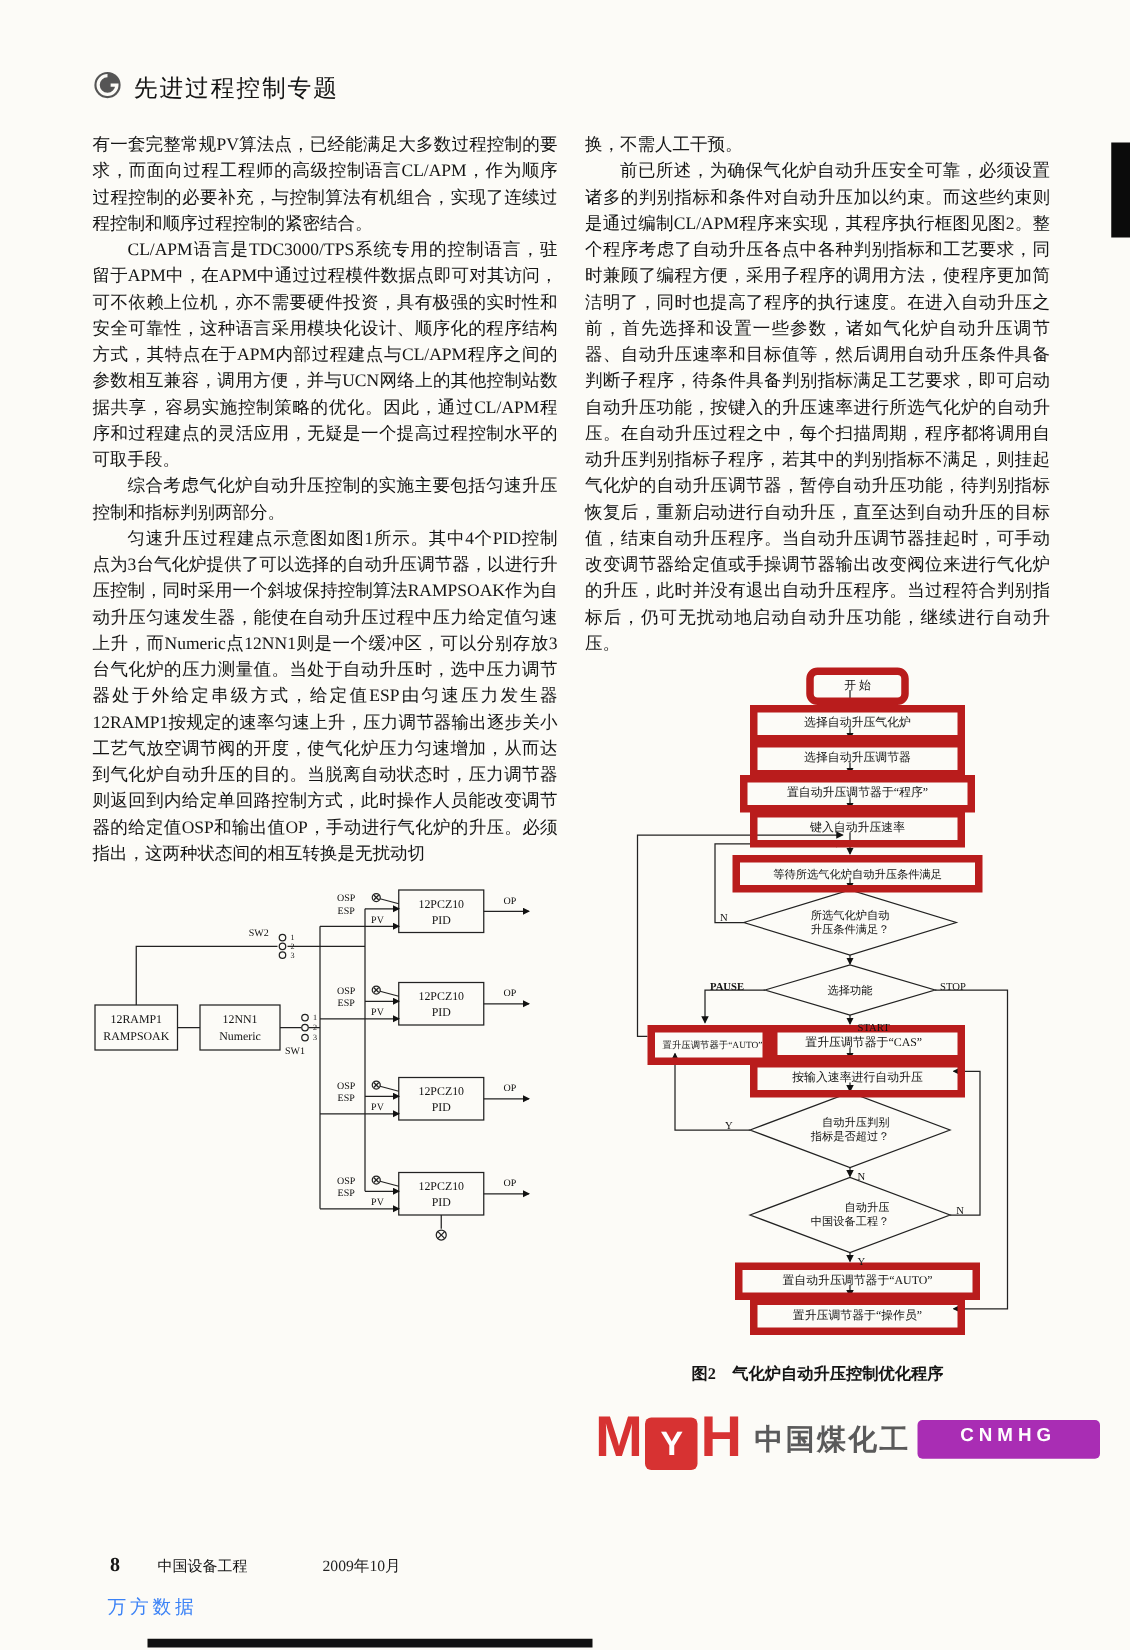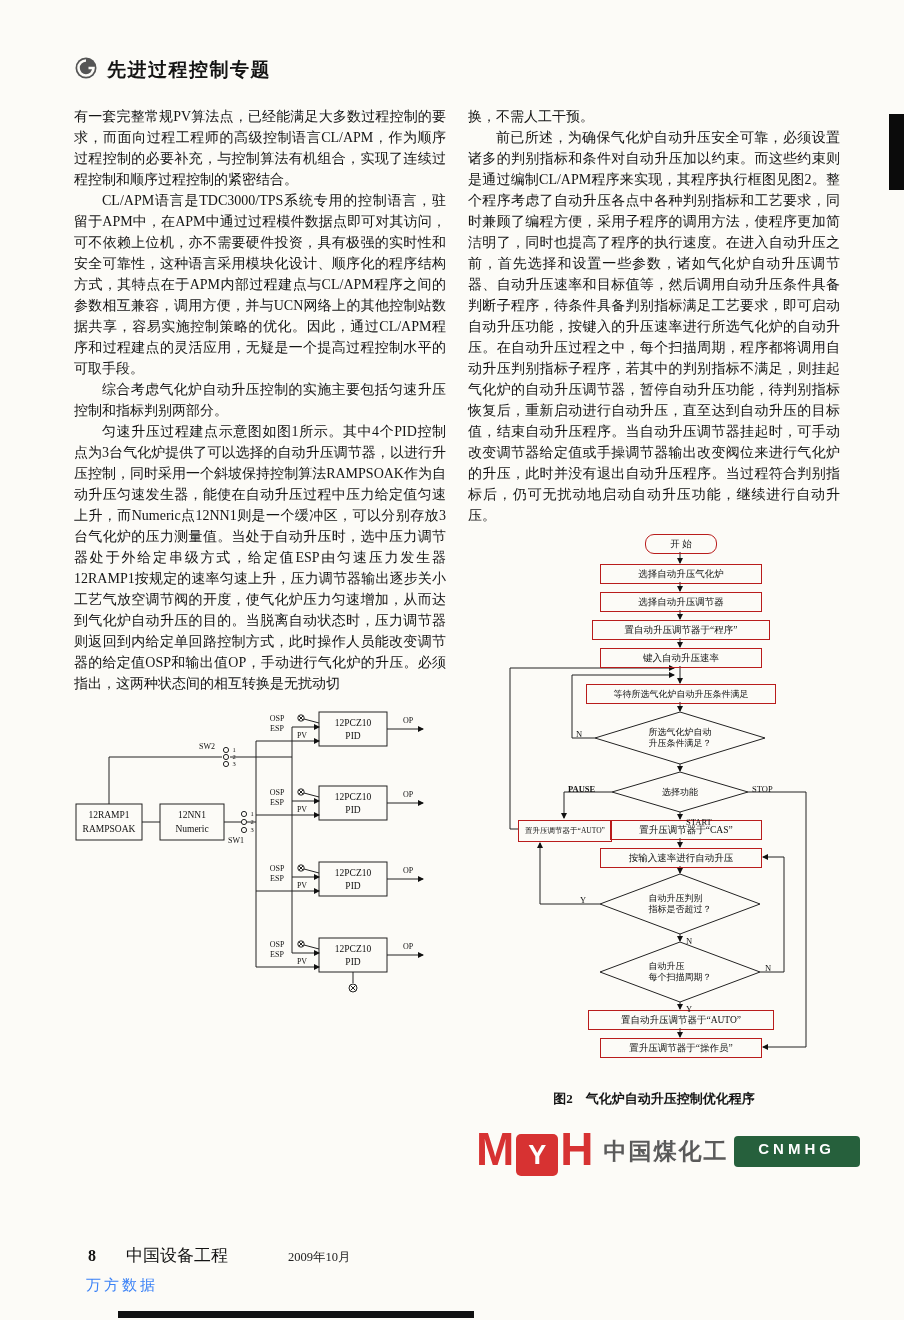--- a/index.html
+++ b/index.html
@@ -1,60 +1,60 @@
 <!DOCTYPE html>
 <html><head>
 <meta charset="utf-8">
 <style>
   html,body{margin:0;padding:0;background:#e9e7e2;}
   .page{position:relative;width:904px;height:1320px;background:#fcfbf7;overflow:hidden;
         font-family:"Liberation Serif","DejaVu Serif",serif;color:#141414;}
   
   .header{position:absolute;left:74px;top:56px;display:flex;align-items:center;gap:9px;}
-  .header-title{font-size:19px;font-weight:bold;letter-spacing:1.5px;}
+  .header-title{font-size:19px;font-weight:normal;letter-spacing:1.5px;}
   
   .col{position:absolute;top:106px;width:372px;font-size:14px;line-height:21px;
        text-align:justify;}
   .col-left{left:74px;}
   .col-right{left:468px;}
   .col p{margin:0;text-indent:2em;}
   .col p.noindent{text-indent:0;}
   .col p.subhead{font-weight:bold;}
   
   .fig1{margin-top:6px;}
   .fig1 svg text{font-family:"Liberation Serif","DejaVu Serif",serif;font-size:9.5px;fill:#111;text-anchor:middle;}
   .fig1 svg text.small{font-size:8px;}
   .fig1 svg text.tiny{font-size:6.5px;}
   .fig1 svg rect, .fig1 svg line, .fig1 svg polyline, .fig1 svg circle{stroke:#222;fill:none;stroke-width:1;}
   .caption{text-align:center;font-weight:bold;font-size:13px;margin-top:8px;text-indent:0;}
   
   .flowchart{position:relative;width:372px;height:548px;margin-top:6px;}
   .flowchart svg{position:absolute;left:0;top:0;}
   .flowchart svg line, .flowchart svg polyline, .flowchart svg polygon{stroke:#222;fill:none;stroke-width:1;}
-  .fc-box{position:absolute;border:1px solid #b91c1c;font-size:9.5px;line-height:1.12;
+  .fc-box{position:absolute;border:6px solid #b91c1c;font-size:9.5px;line-height:1.12;
           display:flex;align-items:center;justify-content:center;text-align:center;color:#111;}
   .fc-terminal{border-radius:9px;}
   .fc-dtext{position:absolute;font-size:9px;line-height:1.2;display:flex;align-items:center;
-            justify-content:center;text-align:left;white-space:pre-line;color:#111;}
+            justify-content:center;text-align:right;white-space:pre-line;color:#111;}
   .fc-lbl{position:absolute;font-size:8.5px;color:#111;}
   
   .watermark{position:absolute;left:476px;top:1116px;display:flex;gap:10px;align-items:flex-start;opacity:.92;z-index:6;}
   .wm-icon{display:flex;align-items:center;}
   .wm-letter{font-size:46px;font-weight:bold;color:#d42222;line-height:66px;font-family:"Liberation Sans",sans-serif;}
   .wm-square{width:42px;height:42px;background:#d42222;border-radius:5px;display:flex;align-items:center;
              justify-content:center;margin:12px 2px 0 2px;}
   .wm-y{color:#fff;font-size:27px;font-weight:bold;font-family:"Liberation Sans",sans-serif;}
   .wm-right{display:flex;flex-direction:row;gap:5px;margin-top:20px;}
   .wm-name{font-size:23px;font-weight:bold;color:#4d4d4d;letter-spacing:2px;}
-  .wm-sub{background:#14532d;color:#fff;font-family:"Liberation Sans",sans-serif;font-weight:bold;
-          font-size:15px;letter-spacing:4px;padding:4px 0;width:126px;text-align:center;border-radius:4px;}
+  .wm-sub{background:#a21caf;color:#fff;font-family:"Liberation Sans",sans-serif;font-weight:bold;
+          font-size:15px;letter-spacing:4px;padding:4px 0;width:146px;text-align:center;border-radius:4px;}
   
   .footer{position:absolute;left:88px;top:1244px;display:flex;align-items:baseline;}
   .footer .pg{font-size:16px;font-weight:bold;}
-  .footer .journal{font-size:17px;margin-left:30px;}
+  .footer .journal{font-size:12px;margin-left:30px;}
   .footer .date{font-size:12.5px;margin-left:60px;color:#222;}
   .dbmark{position:absolute;left:86px;top:1276px;font-size:15px;color:#3b82f6;letter-spacing:3px;}
   
   .bar-right{position:absolute;right:0;top:114px;width:15px;height:76px;background:#0b0b0b;}
   .bar-bottom{position:absolute;left:118px;top:1311px;width:356px;height:7px;background:#101010;}
 </style>
 </head>
 <body>
 
 <div class="page">
@@ -229,21 +229,21 @@
       <div class="fc-box" style="left:118px;top:152px;width:188px;height:18px;font-size:9px;">等待所选气化炉自动升压条件满足</div>
       <div class="fc-dtext" style="left:142px;top:192px;width:140px;height:28px;">所选气化炉自动
 升压条件满足？</div>
       <div class="fc-dtext" style="left:172px;top:252px;width:80px;height:16px;">选择功能</div>
       <div class="fc-box" style="left:50px;top:288px;width:92px;height:20px;font-size:7.5px;white-space:nowrap;">置升压调节器于“AUTO”</div>
       <div class="fc-box" style="left:142px;top:288px;width:150px;height:18px;">置升压调节器于“CAS”</div>
       <div class="fc-box" style="left:132px;top:316px;width:160px;height:18px;">按输入速率进行自动升压</div>
       <div class="fc-dtext" style="left:152px;top:358px;width:120px;height:28px;">自动升压判别
 指标是否超过？</div>
       <div class="fc-dtext" style="left:152px;top:426px;width:120px;height:28px;">自动升压
-每个扫描周期？</div>
+中国设备工程？</div>
       <div class="fc-box" style="left:120px;top:478px;width:184px;height:18px;">置自动升压调节器于“AUTO”</div>
       <div class="fc-box" style="left:132px;top:506px;width:160px;height:18px;">置升压调节器于“操作员”</div>
 
       <div class="fc-lbl" style="left:108px;top:192px;">N</div>
       <div class="fc-lbl" style="left:100px;top:247px;font-weight:bold;">PAUSE</div>
       <div class="fc-lbl" style="left:284px;top:247px;">STOP</div>
       <div class="fc-lbl" style="left:218px;top:280px;">START</div>
       <div class="fc-lbl" style="left:112px;top:358px;">Y</div>
       <div class="fc-lbl" style="left:218px;top:399px;">N</div>
       <div class="fc-lbl" style="left:297px;top:426px;">N</div>

